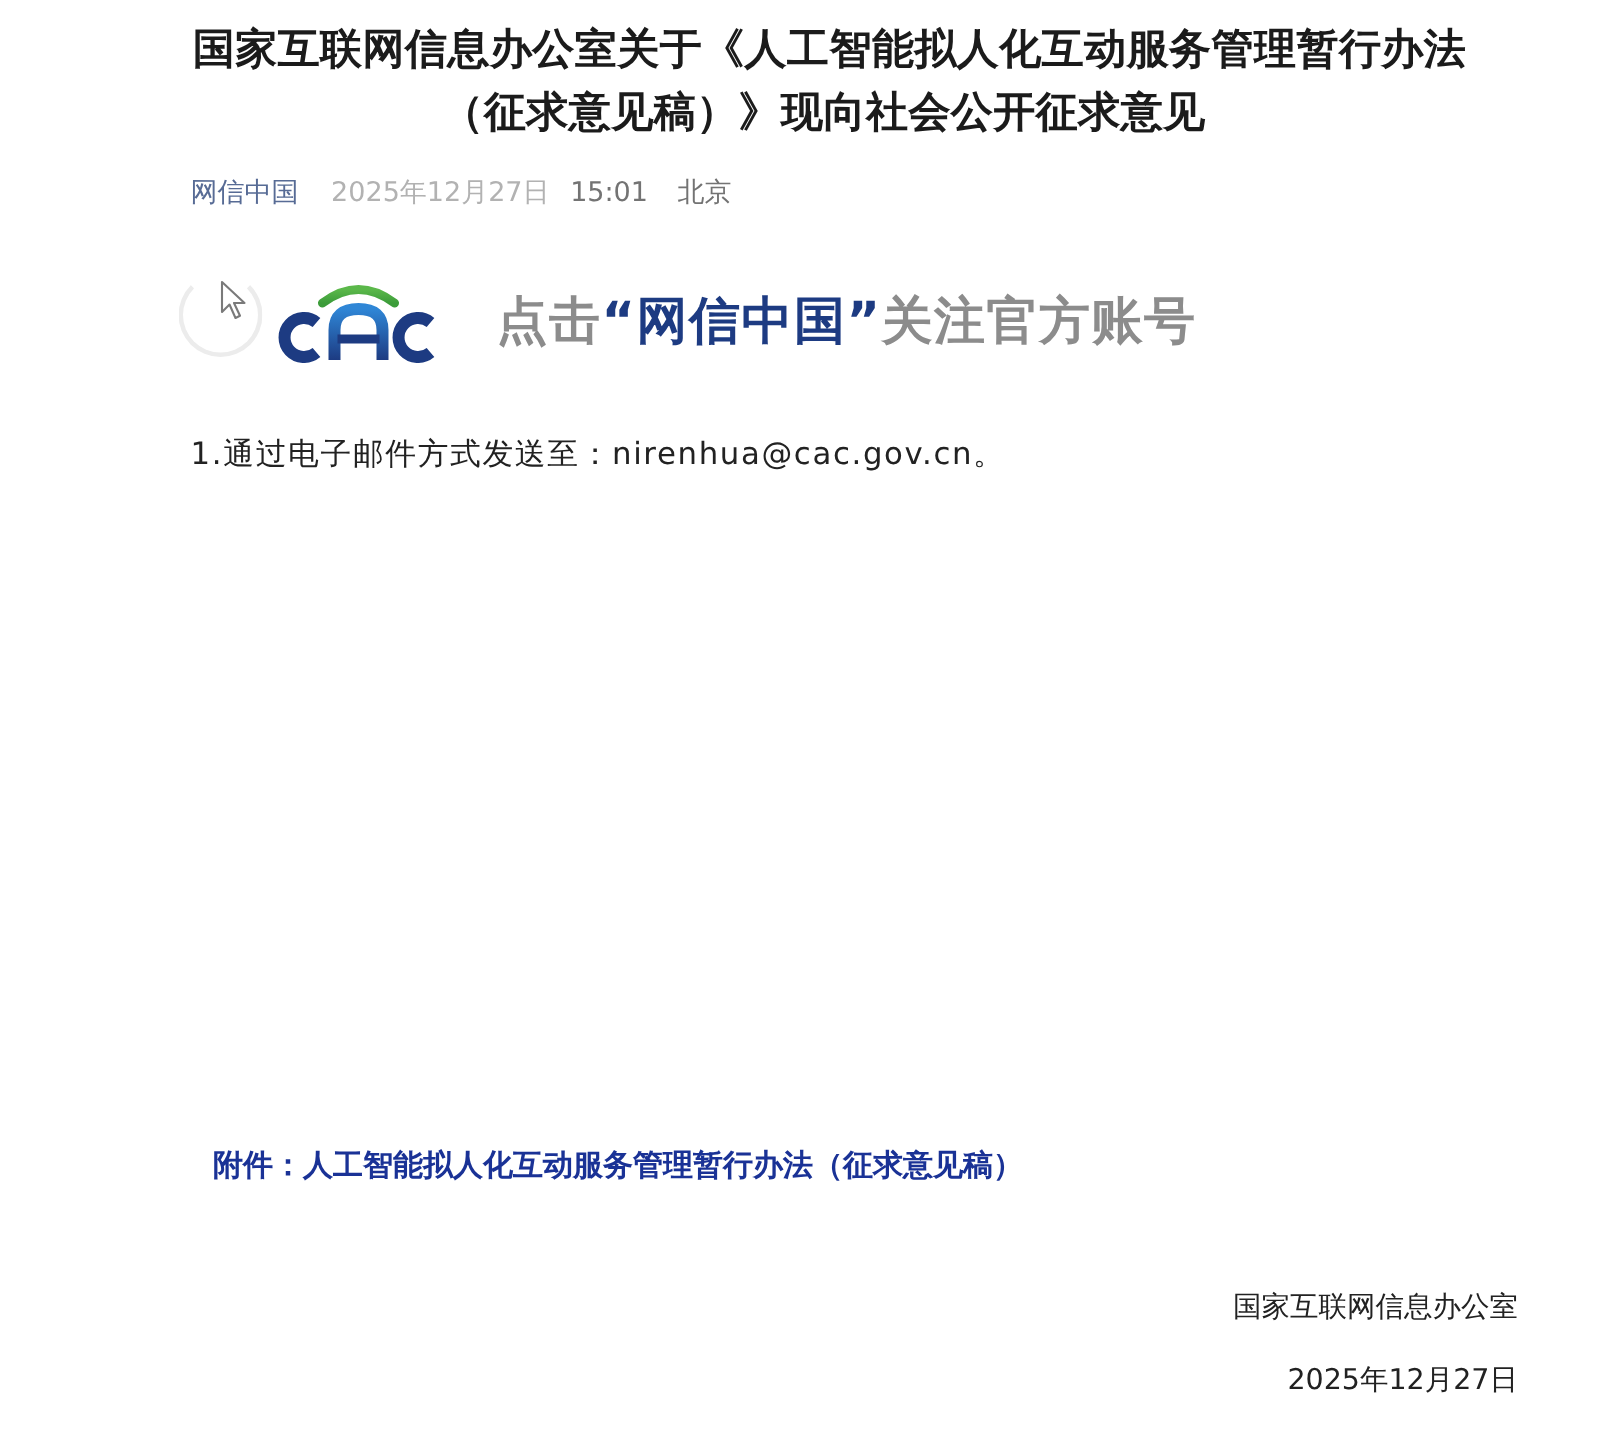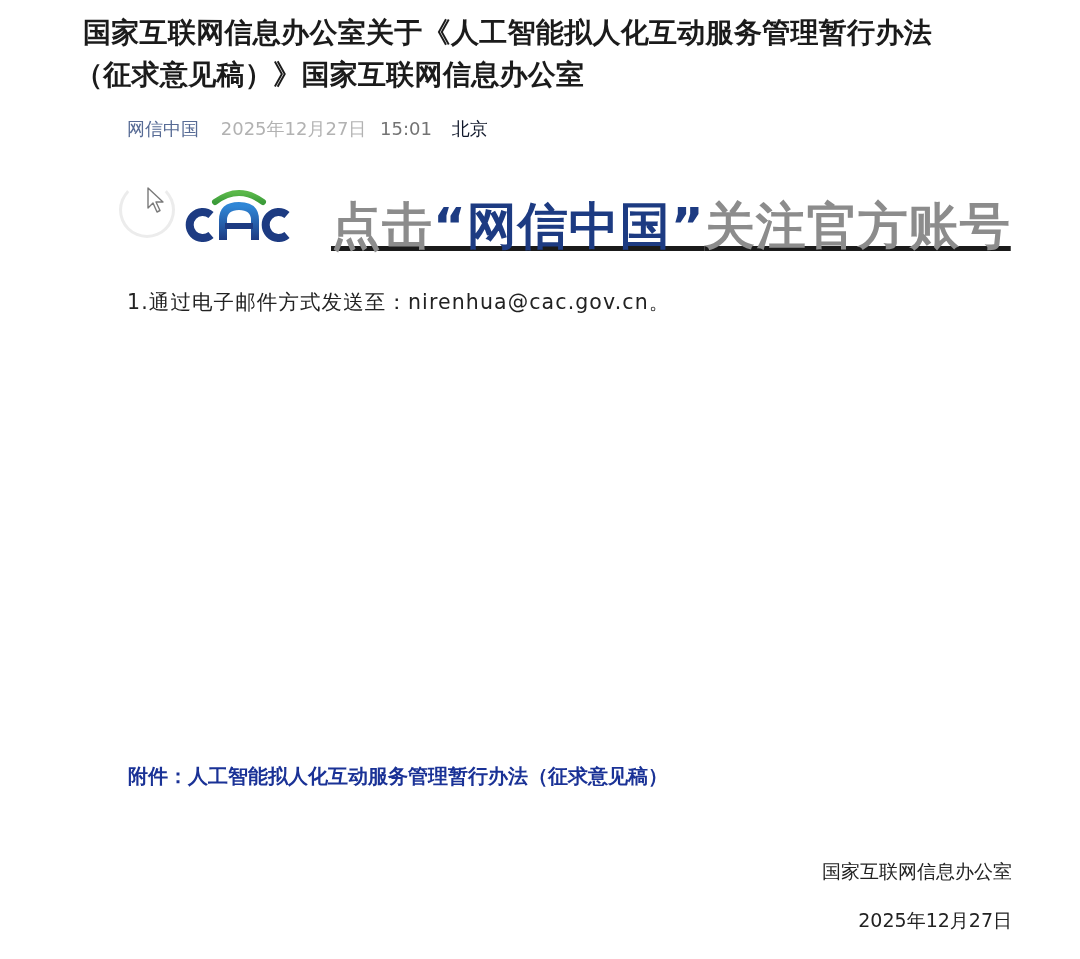--- a/index.html
+++ b/index.html
@@ -25,41 +25,42 @@
       position: absolute;
       left: 0;
       top: 12px;
       width: 940px;
       margin: 0;
       font-size: 28px;
       font-weight: bold;
       line-height: 42px;
       color: #1b1b1b;
       letter-spacing: 0.3px;
+      text-align: center;
     }
     .title .line { display: block; white-space: nowrap; }
     .title .line2 { margin-left: -8px; }
     .meta {
       position: absolute;
       left: 0;
       top: 115px;
       height: 28px;
       font-size: 18px;
       line-height: 28px;
       white-space: nowrap;
     }
     .meta .account {
       color: #576b95;
       margin-right: 16px;
       cursor: pointer;
       margin-left: 44px;
     }
     .meta .date { color: #b2b2b2; margin-right: 8px; }
     .meta .time { color: #737373; margin-right: 14px; }
-    .meta .location { color: #0f172a; }
+    .meta .location { color: #737373; }
 
     .banner {
       position: absolute;
       left: 36px;
       top: 178px;
       width: 840px;
       height: 76px;
       cursor: pointer;
     }
     .banner .cursor-ring {
@@ -83,27 +84,26 @@
     .banner .cac-logo {
       position: absolute;
       left: 60px;
       top: 4px;
       width: 120px;
       height: 60px;
     }
     .banner .banner-text {
       position: absolute;
       left: 212px;
-      top: 20px;
-      font-size: 50px;
+      top: 8px;
+      font-size: 34px;
       font-weight: bold;
       line-height: 56px;
       white-space: nowrap;
       letter-spacing: 1px;
-      text-decoration: underline;
     }
     .banner .gray { color: #8c8c8c; }
     .banner .blue { color: #1d3b82; }
 
     .body-text {
       position: absolute;
       left: 0;
       top: 278px;
       width: 930px;
       font-size: 20.5px;
@@ -111,21 +111,21 @@
       color: #222222;
       text-align: justify;
       letter-spacing: 1.1px;
     }
     .body-text p {
       margin: 0;
       text-indent: 2.15em;
     }
     .attachment {
       position: absolute;
-      left: 45px;
+      left: 59px;
       top: 758px;
       font-size: 20px;
       line-height: 36px;
       font-weight: bold;
       color: #1a3296;
       white-space: nowrap;
       cursor: pointer;
     }
     .signature {
       position: absolute;
@@ -142,21 +142,21 @@
     }
     .signature .sig-org { display: block; text-align: right; }
   </style>
 </head>
 <body>
 
 <div class="article">
 
   <h1 class="title">
     <span class="line">国家互联网信息办公室关于《人工智能拟人化互动服务管理暂行办法</span>
-    <span class="line line2">（征求意见稿）》国家互联网信息办公室</span>
+    <span class="line line2">（征求意见稿）》现向社会公开征求意见</span>
   </h1>
 
   <div class="meta">
     <span class="account">网信中国</span>
     <span class="date">2025年12月27日</span>
     <span class="time">15:01</span>
     <span class="location">北京</span>
   </div>
 
   <div class="banner">

